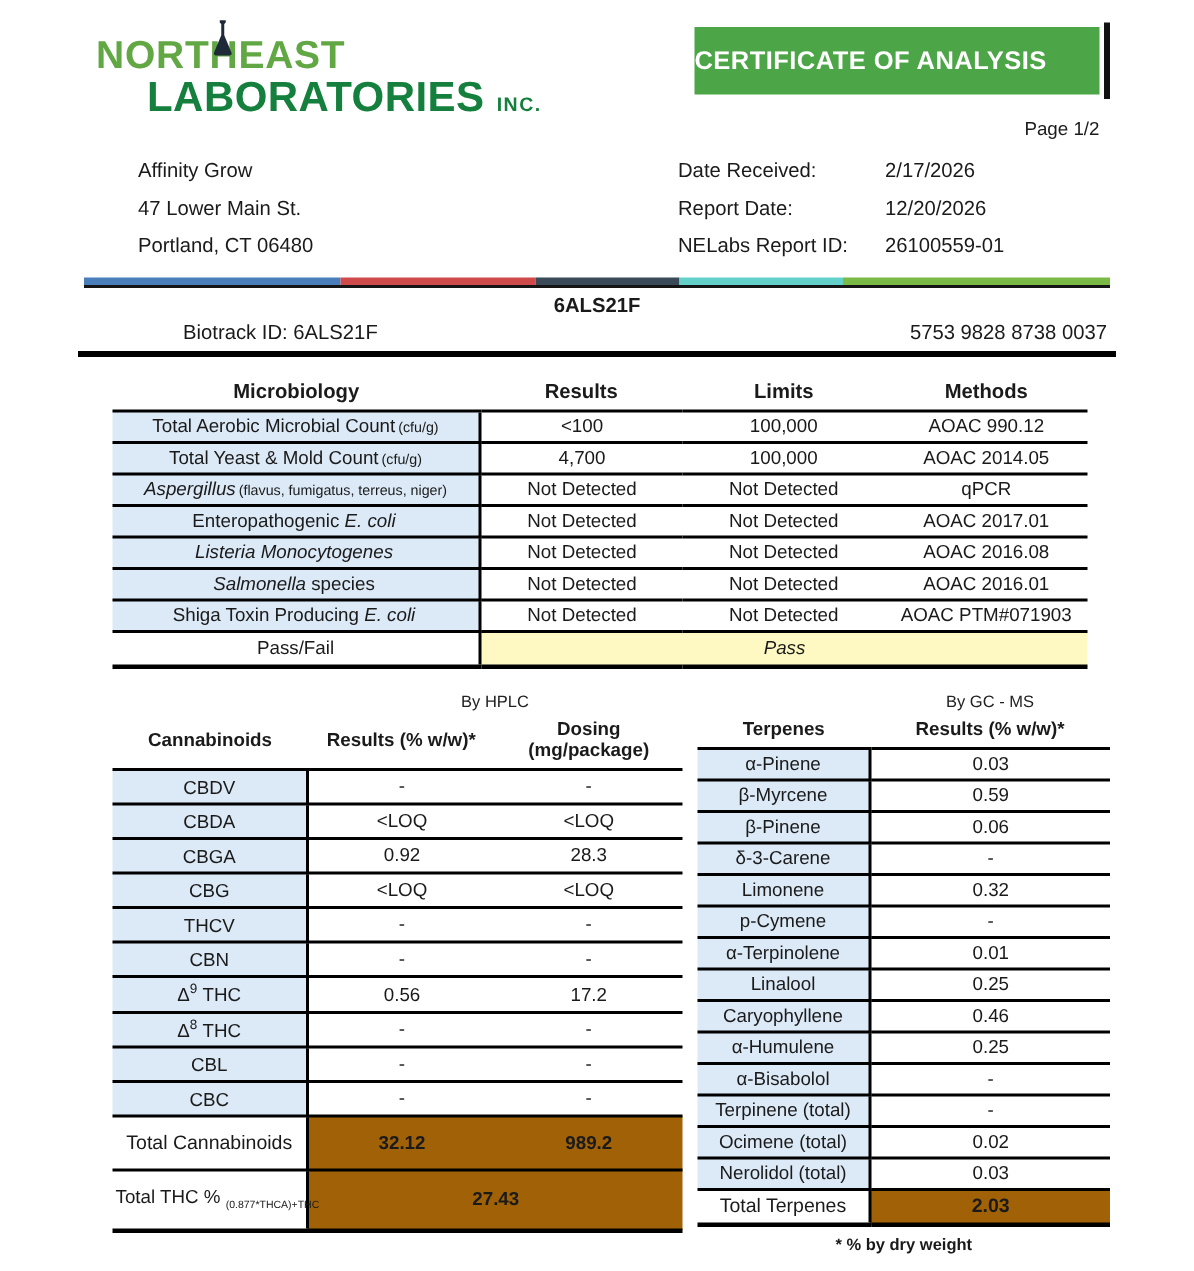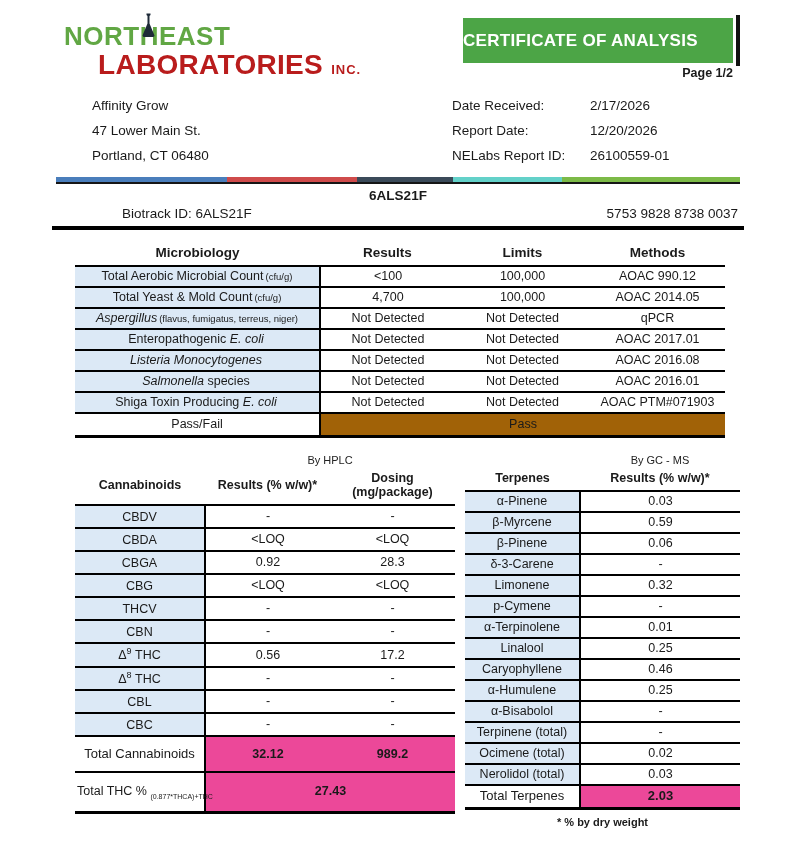--- a/index.html
+++ b/index.html
@@ -6,28 +6,28 @@
   html,body { background:#fff; }
   body {
     width:796px; height:847px; position:relative; overflow:hidden;
     font-family:"Liberation Sans", sans-serif; color:#1a1a1a;
   }
   
   .header { display:flex; justify-content:space-between; padding:16px 56px 0 64px; }
   .logo { position:relative; padding-top:6px; }
   .flask-icon { position:absolute; left:78px; top:-3px; }
   .logo-l1 { font-size:26px; font-weight:bold; color:#61A744; letter-spacing:.5px; line-height:28px; }
-  .logo-l2 { font-size:28px; font-weight:bold; color:#b91c1c; margin-left:34px; line-height:30px; letter-spacing:.3px; }
+  .logo-l2 { font-size:28px; font-weight:bold; color:#15803d; margin-left:34px; line-height:30px; letter-spacing:.3px; }
   .logo-inc { font-size:13px; letter-spacing:1px; }
   .banner-wrap { padding-top:2px; }
   .banner-row { display:flex; align-items:flex-start; gap:3px; }
   .banner { background:#4CA546; color:#fff; font-weight:bold; font-size:17px; 
             height:45px; line-height:45px; width:270px; letter-spacing:.3px; }
   .banner-bar { width:4px; height:51px; background:#111; margin-top:-3px; }
-  .page-num { text-align:right; font-weight:bold; font-size:12.5px; margin-top:0; padding-right:7px; }
+  .page-num { text-align:right; font-weight:normal; font-size:12.5px; margin-top:13px; padding-right:7px; }
   
   .info-row { display:flex; justify-content:space-between; padding:8px 56px 0 92px; }
   .client div { font-size:13.5px; line-height:25px; }
   .report-meta { width:288px; }
   .meta-row { display:flex; font-size:13.5px; line-height:25px; }
   .meta-label { width:138px; }
   
   .color-bar { display:flex; height:7px; margin:9px 56px 0; border-bottom:2px solid #151515; }
   .seg1{width:25%;background:#4A7EBB}.seg2{width:19%;background:#CF4B4B}
   .seg3{width:14%;background:#3B4A59}.seg4{width:16%;background:#63D1C9}
@@ -40,36 +40,36 @@
   td, th { vertical-align:middle; }
   .divider-right { border-right:2px solid #000; }
   
   .micro { margin:12px 0 0 75px; width:650px; }
   .micro th { font-size:13.5px; font-weight:bold; text-align:center; padding:3px 0 5px; border-bottom:2px solid #000; }
   .micro td { font-size:12.5px; text-align:center; padding:2px 2px 3px; height:18px; border-bottom:2px solid #000; }
   .micro td.c1 { background:#DCE9F6; }
   .micro td.c1w { background:#fff; }
   .micro small { font-size:9.5px; margin-left:2px; }
   .micro i { font-style:italic; }
-  .pass-cell { background:#a16207; }
+  .pass-cell { background:#fef9c3;font-style:italic; }
   .passrow td { border-bottom:3px solid #000; height:23px; }
   
   .bottom { display:flex; margin:16px 0 0 75px; gap:10px; align-items:flex-start; }
   .method-label { font-size:11px; text-align:center; margin-bottom:3px; color:#222; }
   .cann-method { margin-left:130px; width:250px; }
   .terp-method { margin-left:115px; width:160px; }
   .datatable th { font-size:12.5px; font-weight:bold; text-align:center; padding:2px 0 5px; border-bottom:2px solid #000; }
   .datatable td { font-size:12.5px; text-align:center; padding:2px 2px 3px; height:20px; border-bottom:2px solid #000; }
   .datatable td.c1 { background:#DCE9F6; }
   .datatable td.c1w { background:#fff; }
   .cann { width:380px; }
   .terp { width:275px; }
   sup { font-size:9px; }
   sub { font-size:7px; }
-  .green { background:#ec4899; }
+  .green { background:#a16207; }
   .bold-val { font-weight:bold; font-size:14.5px; }
   .totalrow td { height:36px; }
   .thcrow td { height:40px; border-bottom:3px solid #000; }
   .thc-label { font-size:12.5px; white-space:nowrap; }
   .thc-val { font-weight:bold; font-size:15px; }
   .terp-totalrow td { height:24px; border-bottom:3px solid #000; font-size:13px; }
   .footnote { text-align:center; font-size:11px; font-weight:bold; margin-top:6px; }
 </style>
 </head>
 <body>

